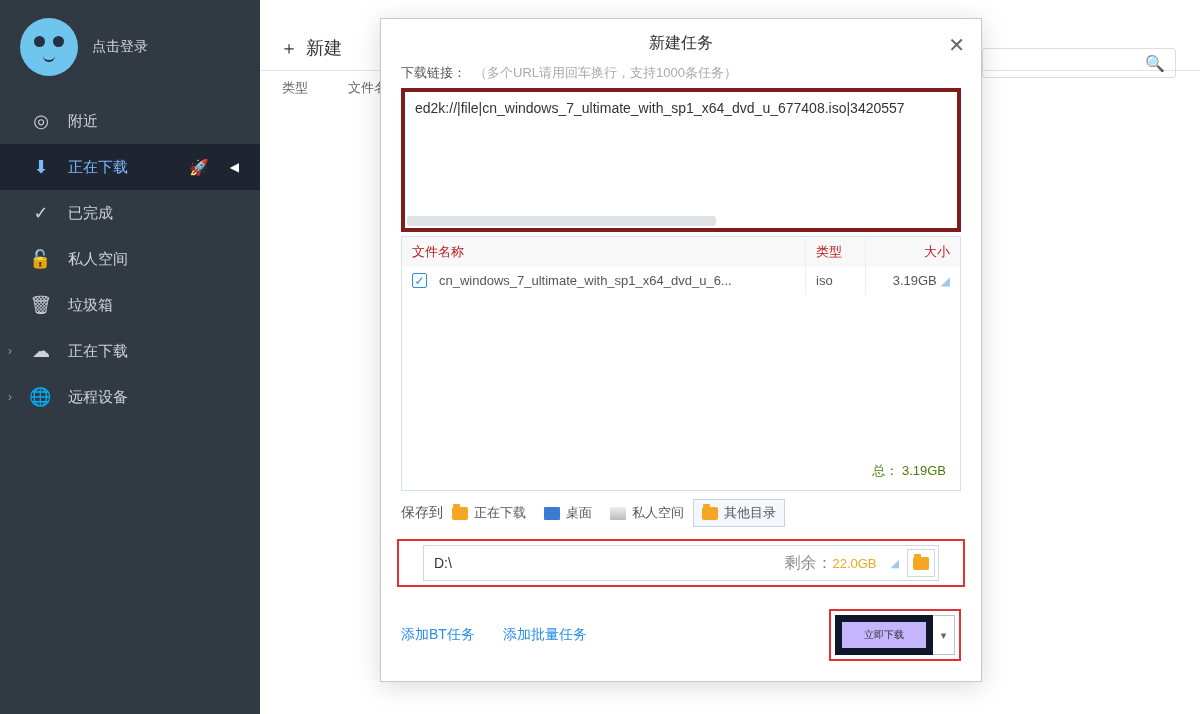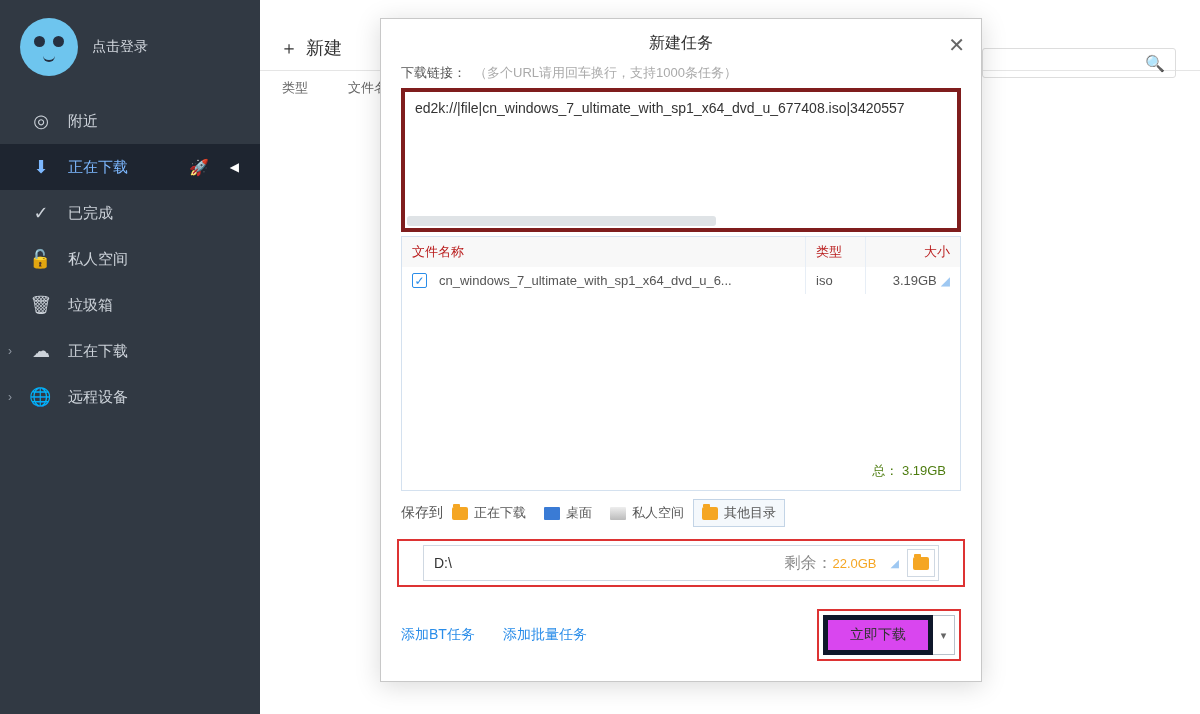--- a/index.html
+++ b/index.html
@@ -73,21 +73,21 @@
   .path-input { flex: 1; padding: 0 10px; font-size: 14px; color: #333; }
   .free-space { font-size: 13px; color: #f5a623; padding-right: 6px; }
   .free-label { color: #888; }
   .space-tri { color: #9ec8f2; font-size: 11px; padding: 0 8px; }
   .browse-btn { width: 28px; height: 28px; margin-right: 3px; border: 1px solid #cfd8e2; display: flex; align-items: center; justify-content: center; cursor: pointer; }
 
   .footer-row { display: flex; align-items: center; padding: 22px 20px 20px 20px; }
   .link-btn { color: #2a8de9; font-size: 14px; margin-right: 28px; cursor: pointer; }
   .dl-btn-wrap { margin-left: auto; border: 2px solid #d33; padding: 4px; }
   .dl-btn-group { display: flex; }
-  .primary-btn { padding: 6px 22px; border: 5px solid #0f172a; background: #d946ef; font-size: 14px; color: #333; cursor: pointer; }
+  .primary-btn { padding: 6px 22px; border: 7px solid #0f172a; background: #c4b5fd; font-size: 10px; color: #333; cursor: pointer; }
   .dropdown-btn { width: 22px; border: 1px solid #b8c2cc; border-left: none; display: flex; align-items: center; justify-content: center; font-size: 11px; color: #666; cursor: pointer; }
 
   
   .arrow { position: absolute; left: 816px; top: 52px; width: 60px; height: 60px; pointer-events: none; }
 </style>
 </head>
 <body>
 
 <div class="window-controls">
   <span class="notif-dot">👕</span>

